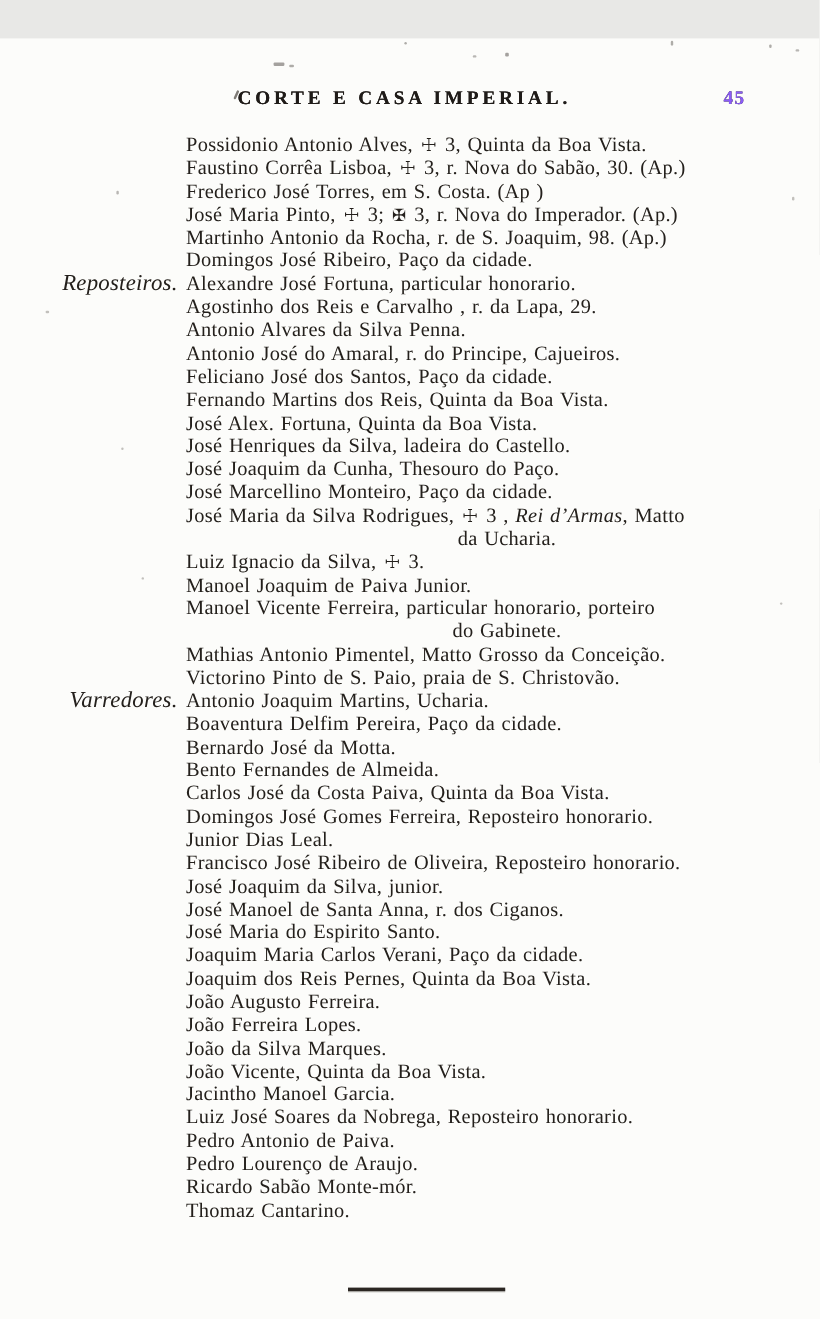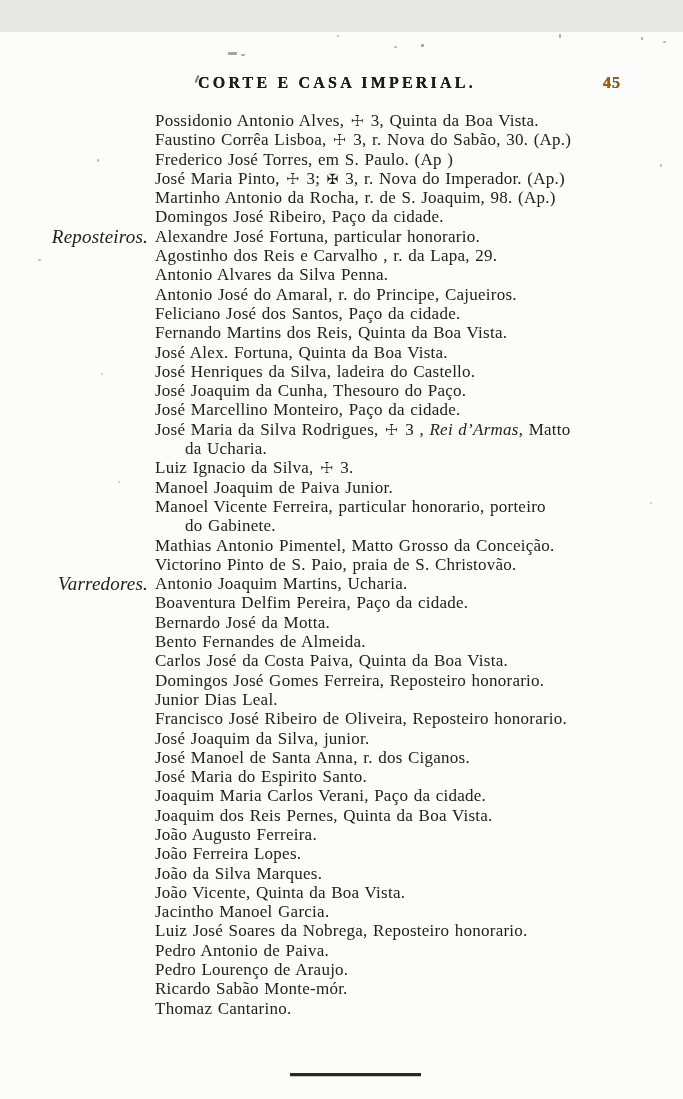--- a/index.html
+++ b/index.html
@@ -18,40 +18,40 @@
     position:absolute;left:198px;top:42px;
     font-size:16px;font-weight:bold;
     letter-spacing:3.2px;
     color:#1f1b18;
     text-shadow:0 0 .4px #1f1b18;
     white-space:nowrap;
   }
   .hdr-page{
     position:absolute;left:603px;top:42px;
     font-size:16px;font-weight:bold;
-    letter-spacing:1px;color:#a16207;
+    letter-spacing:1px;color:#8b5cf6;
     text-shadow:0 0 .4px #1f1b18;
   }
   .hdr-tick{
     position:absolute;left:196px;top:43px;
     width:2px;height:8px;background:#3a342e;
     transform:rotate(24deg);opacity:.65;border-radius:1px;
   }
   
   .textblock{
     position:absolute;left:155px;top:79px;width:505px;
   }
   .line{
     position:relative;
     height:19.3px;line-height:19.3px;
     font-size:17px;
     letter-spacing:.25px;word-spacing:1px;
     white-space:nowrap;
   }
-  .line.indent{padding-left:30px;}
+  .line.indent{padding-left:30px;text-align:center;}
   .cat{
     position:absolute;right:calc(100% + 7px);top:0;
     font-style:italic;font-size:19px;
     white-space:nowrap;letter-spacing:.2px;
   }
   .ital{font-style:italic;}
   .cross{
     font-family:"DejaVu Sans",sans-serif;
     font-size:15px;
     font-weight:bold;
@@ -72,21 +72,21 @@
 
 <div class="page">
 
   <div class="hdr-tick"></div>
   <div class="hdr-title">CORTE E CASA IMPERIAL.</div>
   <div class="hdr-page">45</div>
 
   <div class="textblock" id="textblock">
       <div class="line"><span>Possidonio Antonio Alves, </span><span class="cross">☩</span><span> 3, Quinta da Boa Vista.</span></div>
       <div class="line"><span>Faustino Corrêa Lisboa, </span><span class="cross">☩</span><span> 3, r. Nova do Sabão, 30. (Ap.)</span></div>
-      <div class="line"><span>Frederico José Torres, em S. Paulo. (Ap )</span></div>
+      <div class="line"><span>Frederico José Torres, em S. Costa. (Ap )</span></div>
       <div class="line"><span>José Maria Pinto, </span><span class="cross">☩</span><span> 3; </span><span class="cross cross2">✠</span><span> 3, r. Nova do Imperador. (Ap.)</span></div>
       <div class="line"><span>Martinho Antonio da Rocha, r. de S. Joaquim, 98. (Ap.)</span></div>
       <div class="line"><span>Domingos José Ribeiro, Paço da cidade.</span></div>
       <div class="line"><span class="cat">Reposteiros.</span><span>Alexandre José Fortuna, particular honorario.</span></div>
       <div class="line"><span>Agostinho dos Reis e Carvalho , r. da Lapa, 29.</span></div>
       <div class="line"><span>Antonio Alvares da Silva Penna.</span></div>
       <div class="line"><span>Antonio José do Amaral, r. do Principe, Cajueiros.</span></div>
       <div class="line"><span>Feliciano José dos Santos, Paço da cidade.</span></div>
       <div class="line"><span>Fernando Martins dos Reis, Quinta da Boa Vista.</span></div>
       <div class="line"><span>José Alex. Fortuna, Quinta da Boa Vista.</span></div>

